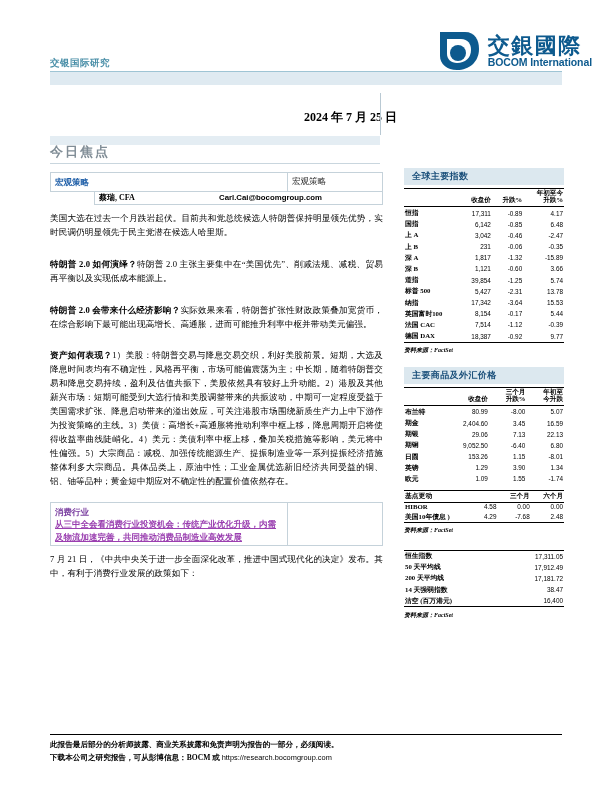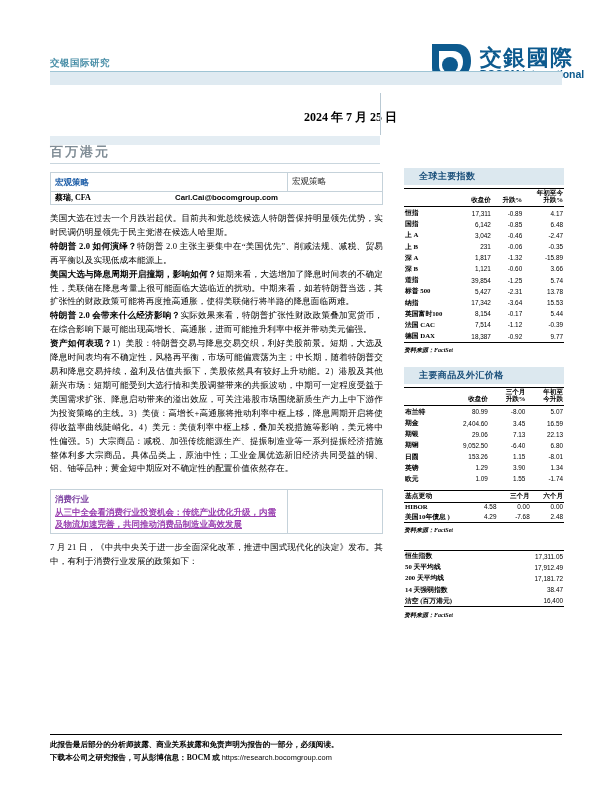--- a/index.html
+++ b/index.html
@@ -19,22 +19,22 @@
   .hdr {
     position: absolute; left: 0; top: 0; width: 612px; height: 88px;
   }
   .hdr-brand-cn {
     position: absolute; left: 50px; top: 57px;
     font-family: "Liberation Serif", serif;
     font-size: 9.5px; font-weight: bold;
     color: #4a8fa8; letter-spacing: .5px;
   }
   .logo-wrap {
-    position: absolute; right: 28px; top: 28px;
-    display: flex; align-items: center; gap: 7px; margin-top: 12px;
+    position: absolute; right: 20px; top: 28px;
+    display: flex; align-items: center; gap: 7px;
   }
   .logo-mark { width: 46px; height: 46px; flex: 0 0 auto; }
   .logo-txt { display: flex; flex-direction: column; justify-content: center; }
   .logo-cn {
     font-size: 22px; font-weight: bold; color: #0d5a8e;
     letter-spacing: 1.5px; line-height: 1.05;
     font-family: "Liberation Serif", serif;
   }
   .logo-en {
     font-size: 10.5px; font-weight: bold; color: #0d5a8e;
@@ -109,43 +109,43 @@
     font-size: 8.5px; font-weight: bold; color: #1f5fa8;
     text-decoration: underline; line-height: 1.5; display: block;
   }
   .art-link.purple { color: #9a3fb0; }
   .side-tag { font-size: 8.5px; color: #222; line-height: 1.4; }
 
   .author-row {
     border: 1px solid #c5d2da; border-top: none;
     display: flex; align-items: center;
     font-size: 8px; padding: 1px 4px;
-    height: 13px; box-sizing: border-box;
+    height: 13px; box-sizing: border-box; margin-left: 44px;
   }
   .author-name { font-weight: bold; width: 120px; }
   .author-mail {
     font-family: "Liberation Sans", sans-serif;
     font-size: 7.8px; font-weight: bold;
   }
 
   .body-txt {
     font-size: 8.6px; line-height: 1.62;
     text-align: justify; margin: 7px 0 0 0;
     letter-spacing: .1px;
   }
   .body-txt b { font-weight: bold; }
-  .sp { margin-top: 0; }
+  .sp { margin-top: 18px; }
 
   
   .rightcol {
     position: absolute; left: 404px; top: 168px; width: 160px;
   }
   .panel { margin-bottom: 12px; }
   .panel-hd {
-    background: #dce8ef; padding: 2px 15px;
+    background: #dce8ef; padding: 2px 8px;
     font-size: 9px; font-weight: bold; color: #1a4f7a;
     letter-spacing: .4px;
   }
   table.tbl {
     width: 100%; border-collapse: collapse;
     font-size: 6.6px; margin-top: 1px;
   }
   table.tbl th, table.tbl td { padding: 0.6px 1px; }
   table.tbl thead th {
     text-align: right; font-weight: bold; vertical-align: bottom;
@@ -204,21 +204,21 @@
     <div class="hdr-rule"></div>
     <div class="hdr-band"></div>
   </div>
 
   <div class="title-row">
     <div class="doc-date">2024 年 7 月 25 日</div>
     <div class="title-divider"></div>
   </div>
 
   <div class="focus-band"></div>
-  <div class="focus-label">百万港元</div>
+  <div class="focus-label">今日焦点</div>
   <div class="focus-rule"></div>
 
   <div class="leftcol">
 
     <div class="art-box">
       <div class="cell-main">
         <div class="sector">宏观策略</div>
       </div>
       <div class="cell-side">
         <span class="side-tag">宏观策略</span>
@@ -226,21 +226,20 @@
     </div>
     <div class="author-row">
       <span class="author-name">蔡瑞, CFA</span>
       <span class="author-mail">Carl.Cai@bocomgroup.com</span>
     </div>
 
     <p class="body-txt"><span>美国大选在过去一个月跌岩起伏。目前共和党总统候选人特朗普保持明显领先优势，实时民调仍明显领先于民主党潜在候选人哈里斯。</span></p>
 
     <p class="body-txt sp"><b>特朗普 2.0 如何演绎？</b><span>特朗普 2.0 主张主要集中在“美国优先”、削减法规、减税、贸易再平衡以及实现低成本能源上。</span></p>
 
-    <p class="body-txt sp"><b>美国大选与降息周期开启撞期，影响如何？</b><span>短期来看，大选增加了降息时间表的不确定性，美联储在降息考量上很可能面临大选临近的扰动。中期来看，如若特朗普当选，其扩张性的财政政策可能将再度推高通胀，使得美联储行将半路的降息面临两难。</span></p>
 
     <p class="body-txt sp"><b>特朗普 2.0 会带来什么经济影响？</b><span>实际效果来看，特朗普扩张性财政政策叠加宽货币，在综合影响下最可能出现高增长、高通胀，进而可能推升利率中枢并带动美元偏强。</span></p>
 
     <p class="body-txt sp"><b>资产如何表现？</b><span>1）美股：特朗普交易与降息交易交织，利好美股前景。短期，大选及降息时间表均有不确定性，风格再平衡，市场可能偏震荡为主；中长期，随着特朗普交易和降息交易持续，盈利及估值共振下，美股依然具有较好上升动能。2）港股及其他新兴市场：短期可能受到大选行情和美股调整带来的共振波动，中期可一定程度受益于美国需求扩张、降息启动带来的溢出效应，可关注港股市场围绕新质生产力上中下游作为投资策略的主线。3）美债：高增长+高通胀将推动利率中枢上移，降息周期开启将使得收益率曲线陡峭化。4）美元：美债利率中枢上移，叠加关税措施等影响，美元将中性偏强。5）大宗商品：减税、加强传统能源生产、提振制造业等一系列提振经济措施整体利多大宗商品。具体品类上，原油中性；工业金属优选新旧经济共同受益的铜、铝、铀等品种；黄金短中期应对不确定性的配置价值依然存在。</span></p>
 
     <div class="art-box" style="margin-top:13px;">
       <div class="cell-main">
         <div class="sector purple">消费行业</div>
         <a class="art-link purple" href="#">从三中全会看消费行业投资机会：传统产业优化升级，内需及物流加速完善，共同推动消费品制造业高效发展</a>
       </div>

